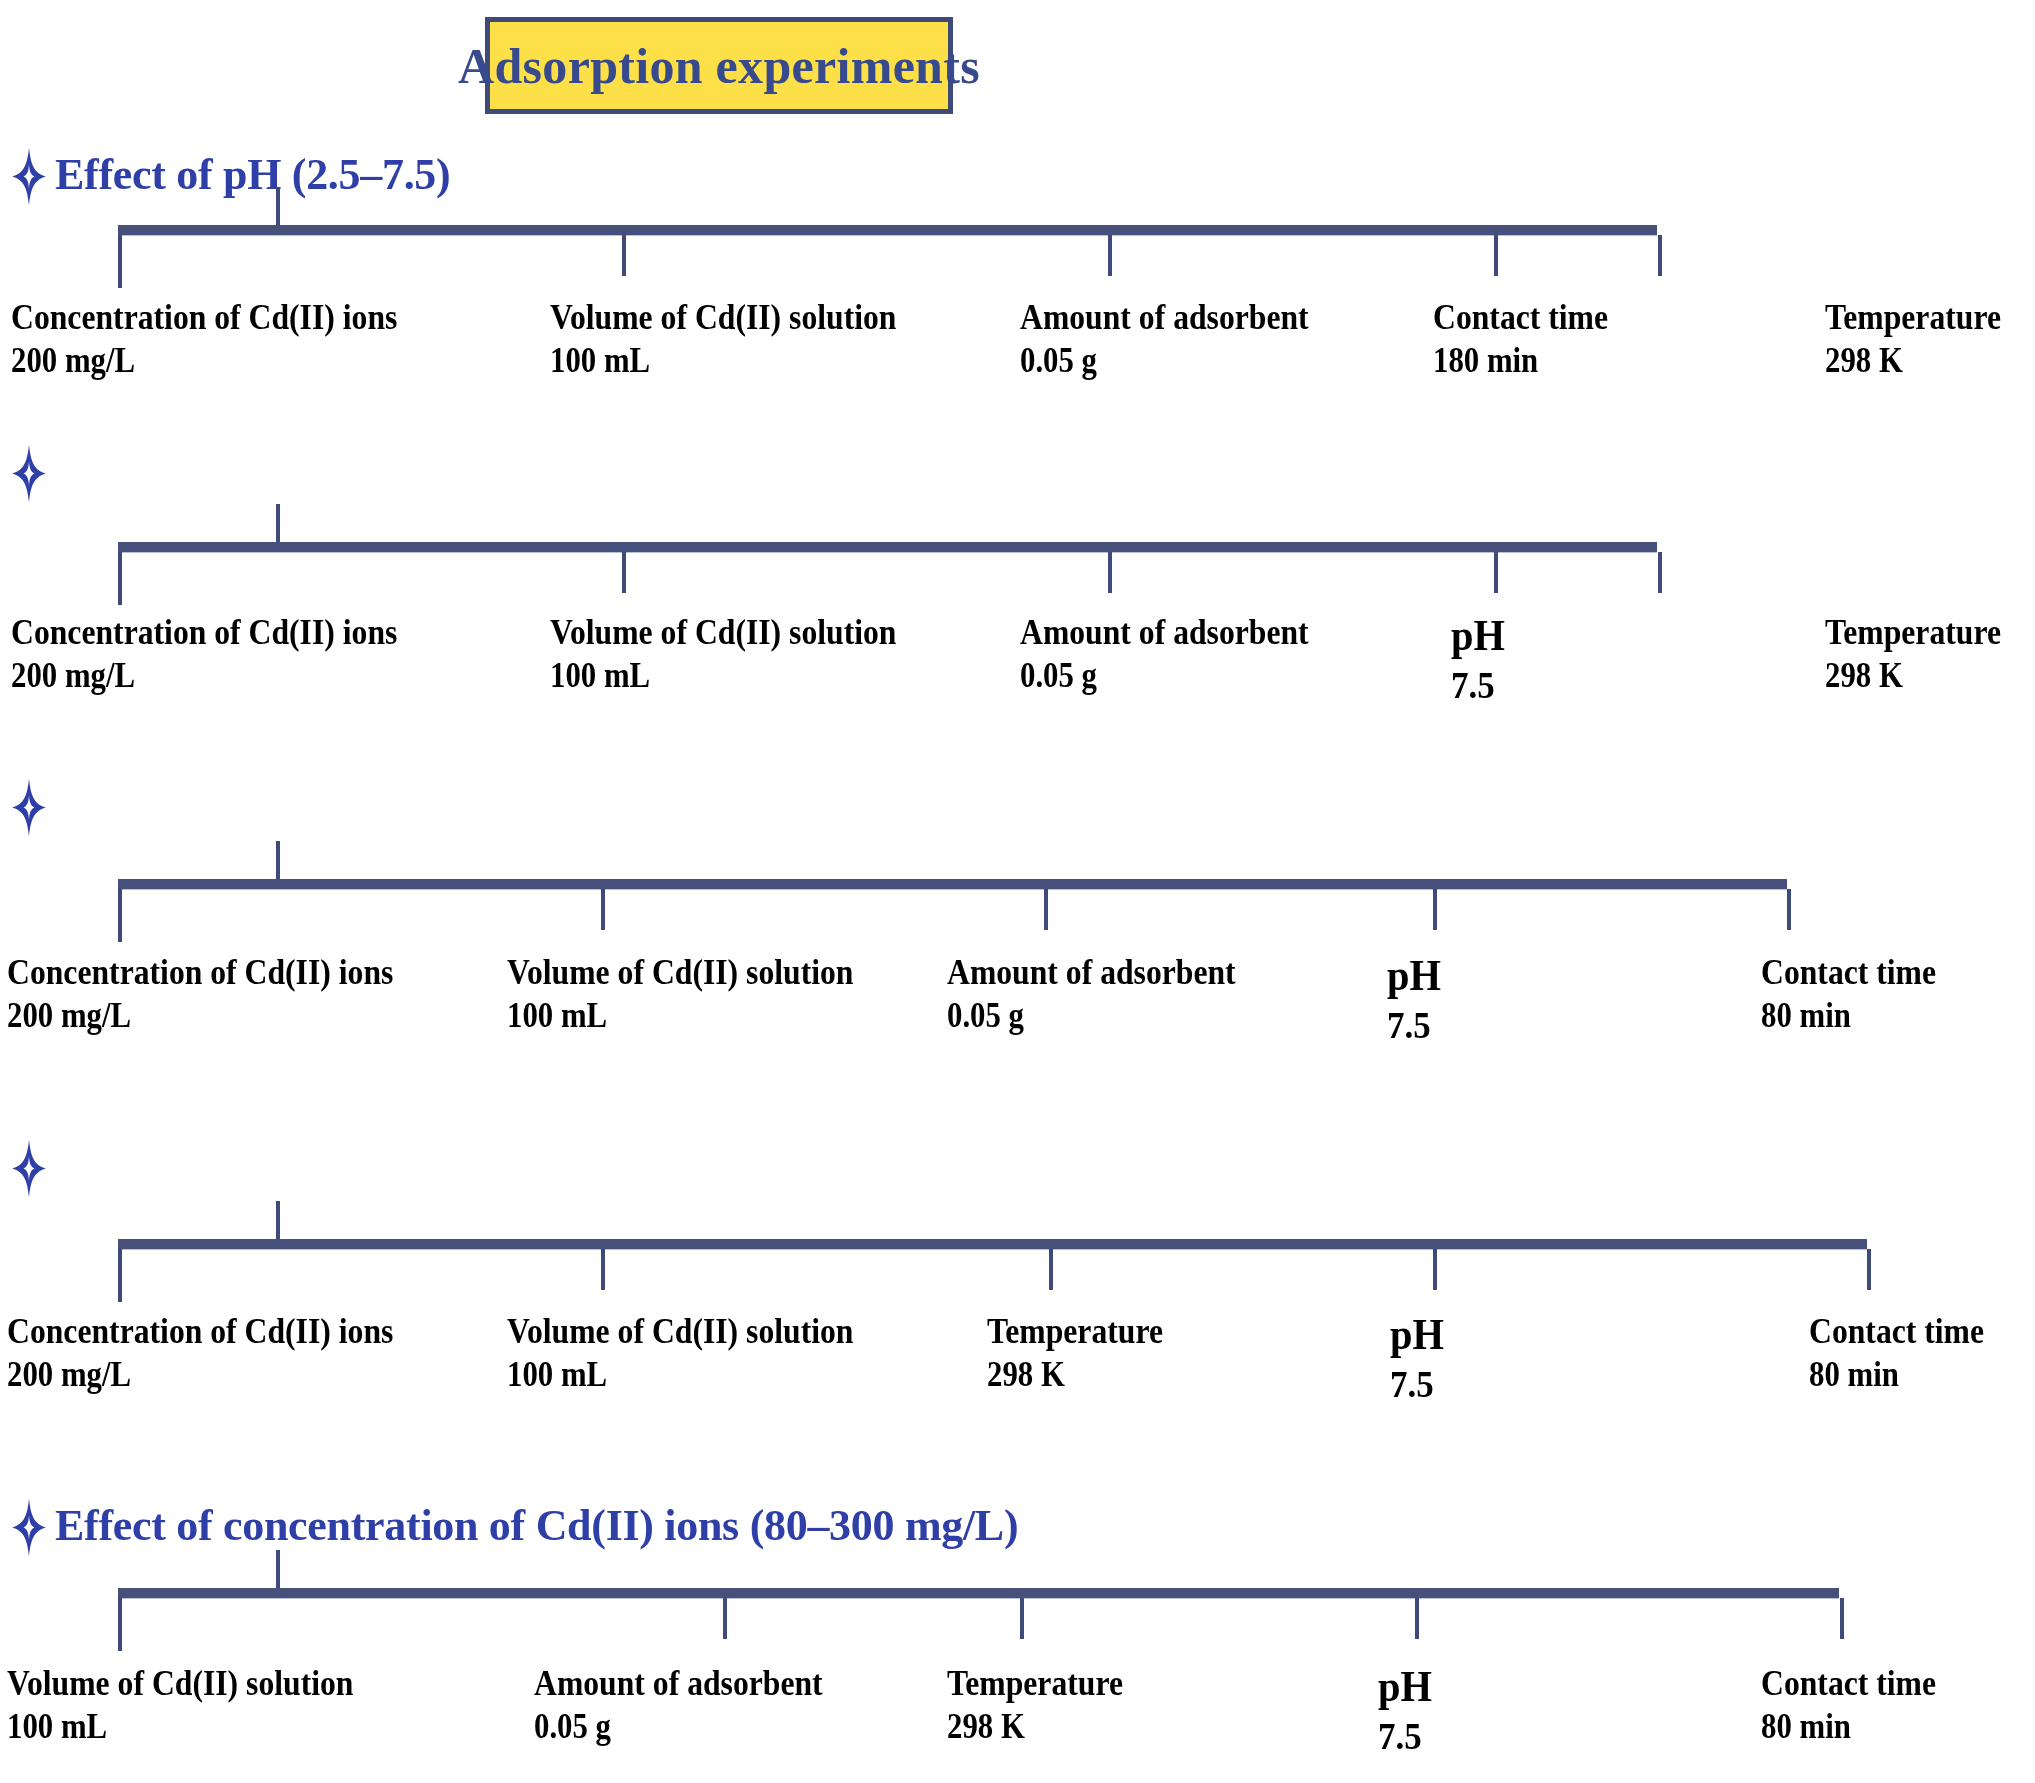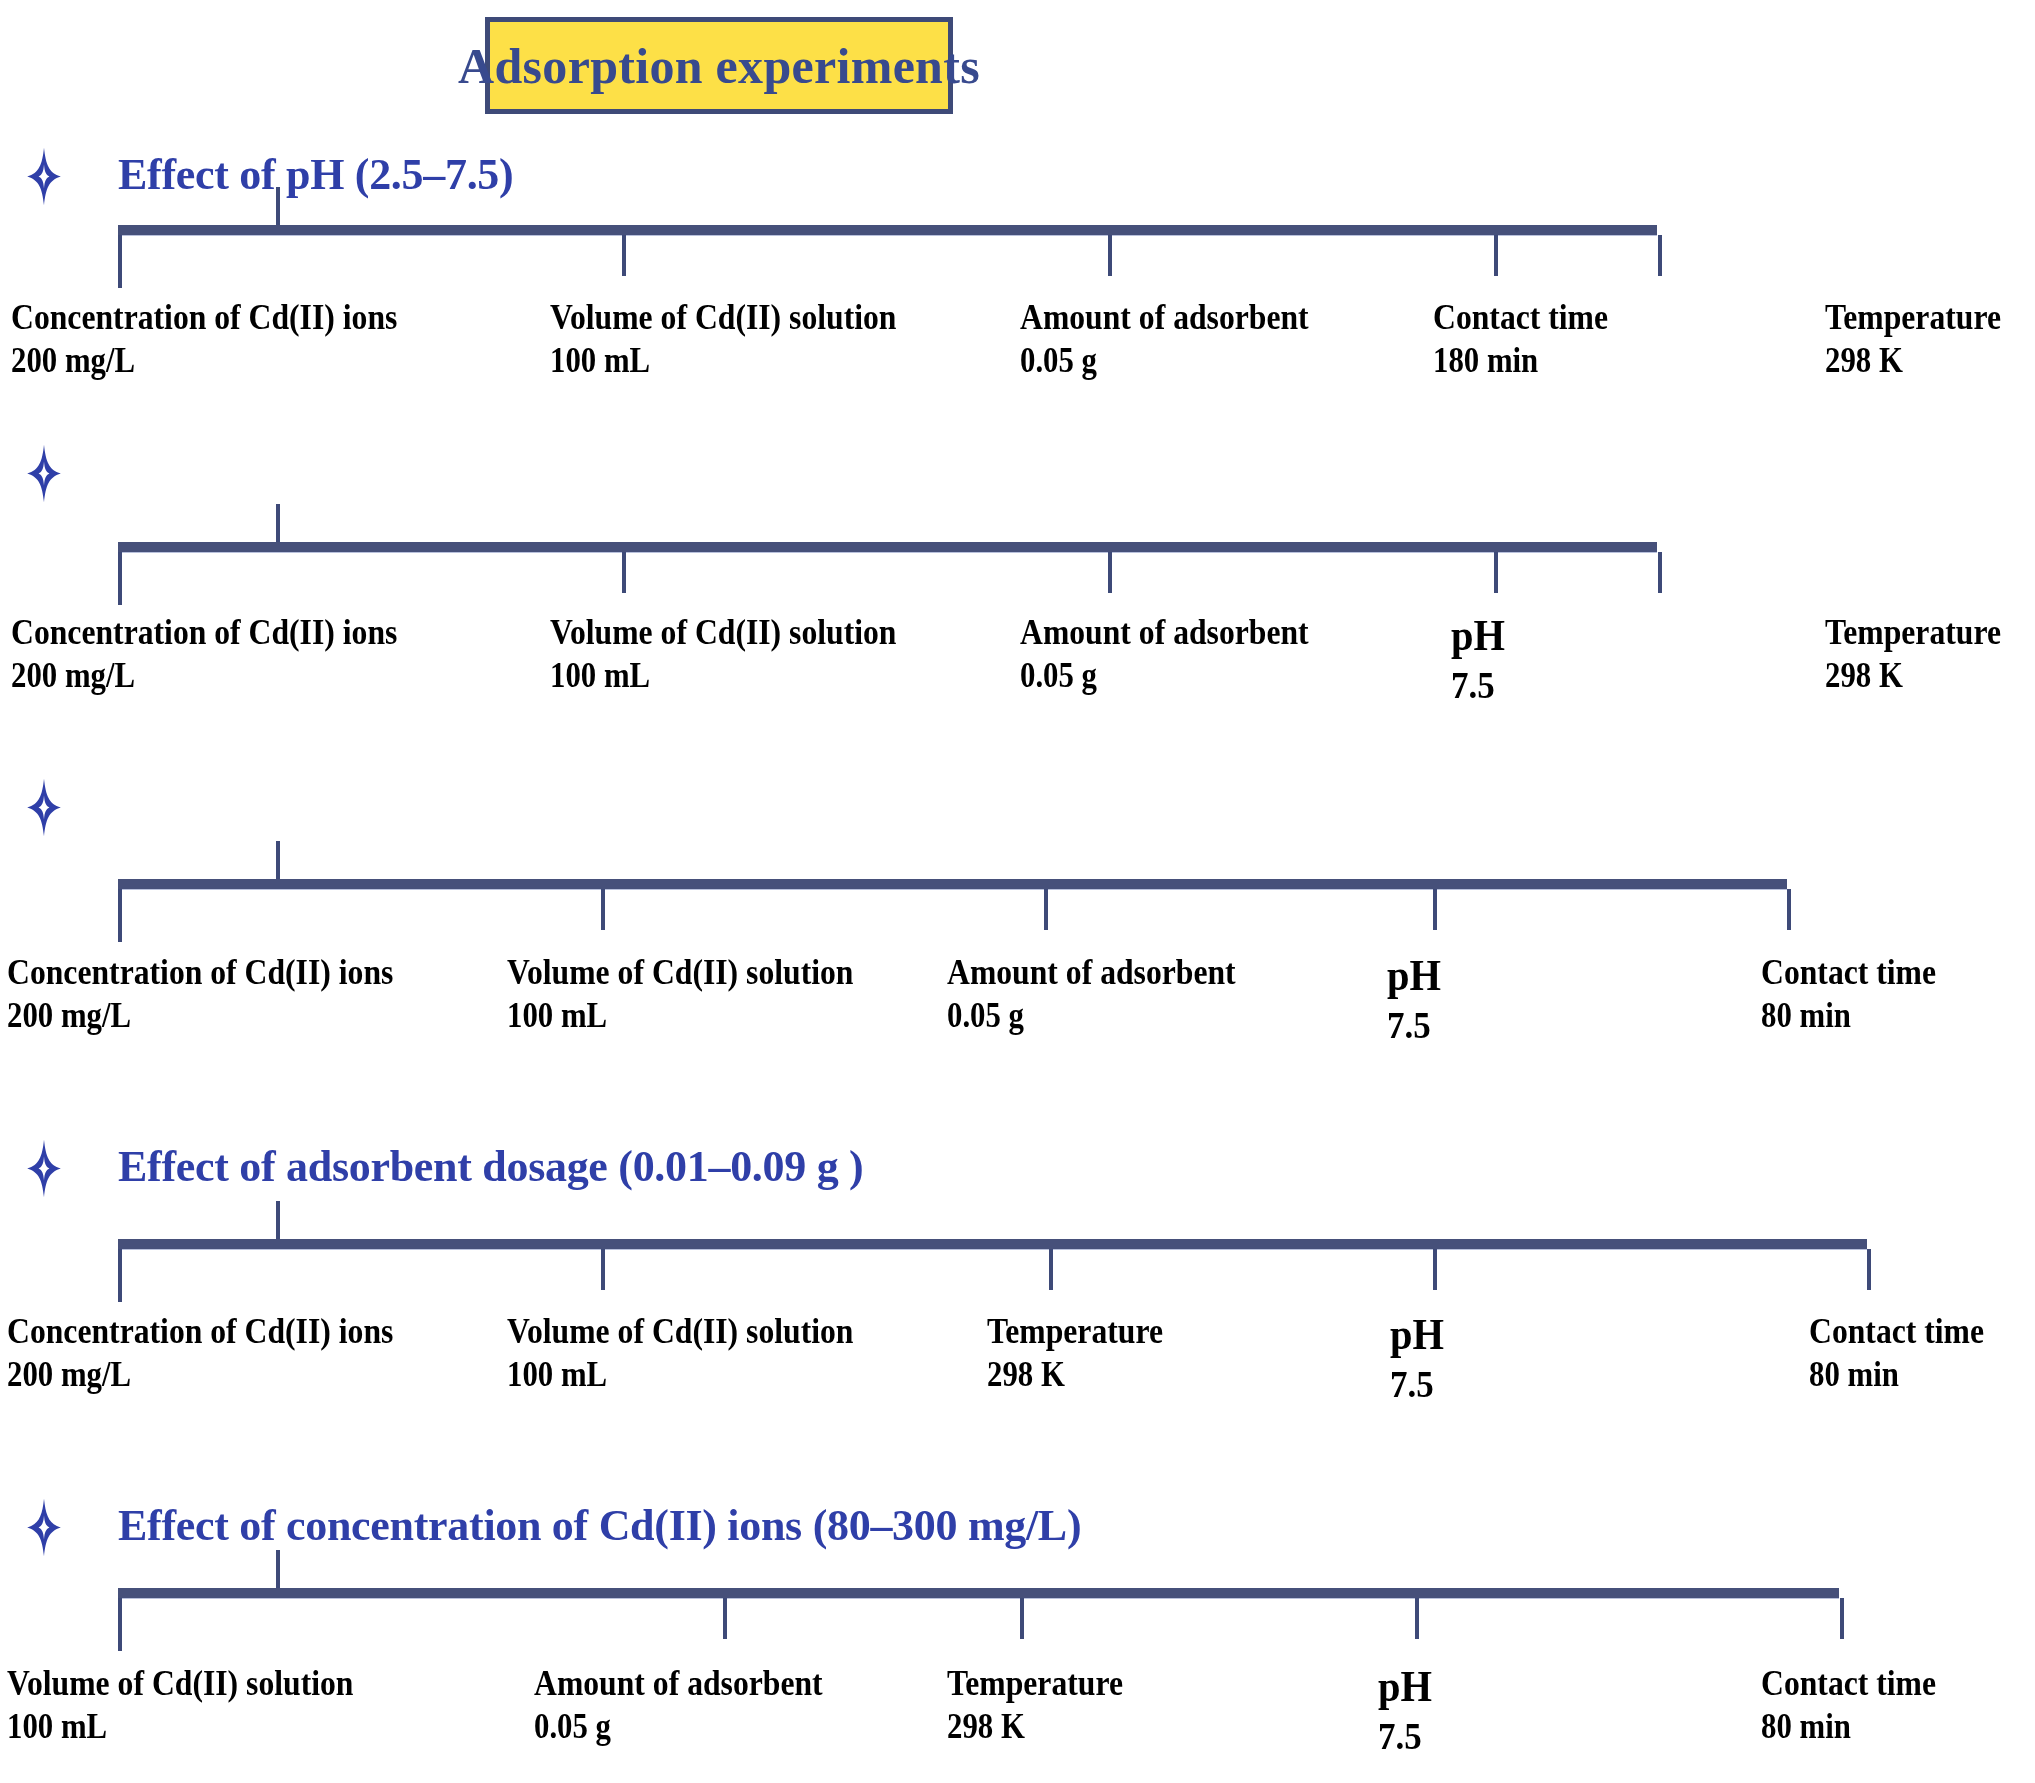--- a/index.html
+++ b/index.html
@@ -40,25 +40,24 @@
 
   
   .section {
     position: absolute;
     left: 0;
     width: 2035px;
   }
 
   .sec-head {
     position: absolute;
-    left: 26px;
+    left: 11px;
     display: flex;
     align-items: center;
     white-space: nowrap;
-    gap: 48px;
   }
   .sec-head-label {
     font-size: 44px;
     font-weight: bold;
     color: #2f3fa8;
     font-family: "Liberation Serif", "DejaVu Serif", serif;
     letter-spacing: -0.3px;
   }
 
   
@@ -238,21 +237,20 @@
         <span class="pname">Contact time</span>
         <span class="pval">80 min</span>
       </div>
     </div>
     <div class="section">
       <div class="sec-head" style="top: 1138px;">
         <span class="star-icon"><svg viewBox="0 0 60 100" width="36" height="61" aria-hidden="true">
             <path d="M30 2 C33 30 38 44 58 50 C38 56 33 70 30 98 C27 70 22 56 2 50 C22 44 27 30 30 2 Z" fill="#2f3fa8"></path>
             <path d="M30 30 C31 42 33 47 39 50 C33 53 31 58 30 70 C29 58 27 53 21 50 C27 47 29 42 30 30 Z" fill="#ffffff"></path>
           </svg></span>
-        <span class="sec-head-label">Effect of adsorbent dosage (0.01–0.09 g )</span>
       </div>
       <div class="bracket" style="left: 0px; top: 1239px;">
         <div class="stem" style="left: 276px; top: -38px; height: 47px;"></div>
         <div class="hbar" style="left: 118px; top: 0px; width: 1749px;"></div>
         <div class="drop" style="left: 118px; height: 53px;"></div>
         <div class="drop" style="left: 601px; height: 41px;"></div>
         <div class="drop" style="left: 1049px; height: 41px;"></div>
         <div class="drop" style="left: 1433px; height: 41px;"></div>
         <div class="drop" style="left: 1867px; height: 41px;"></div>
       </div>

